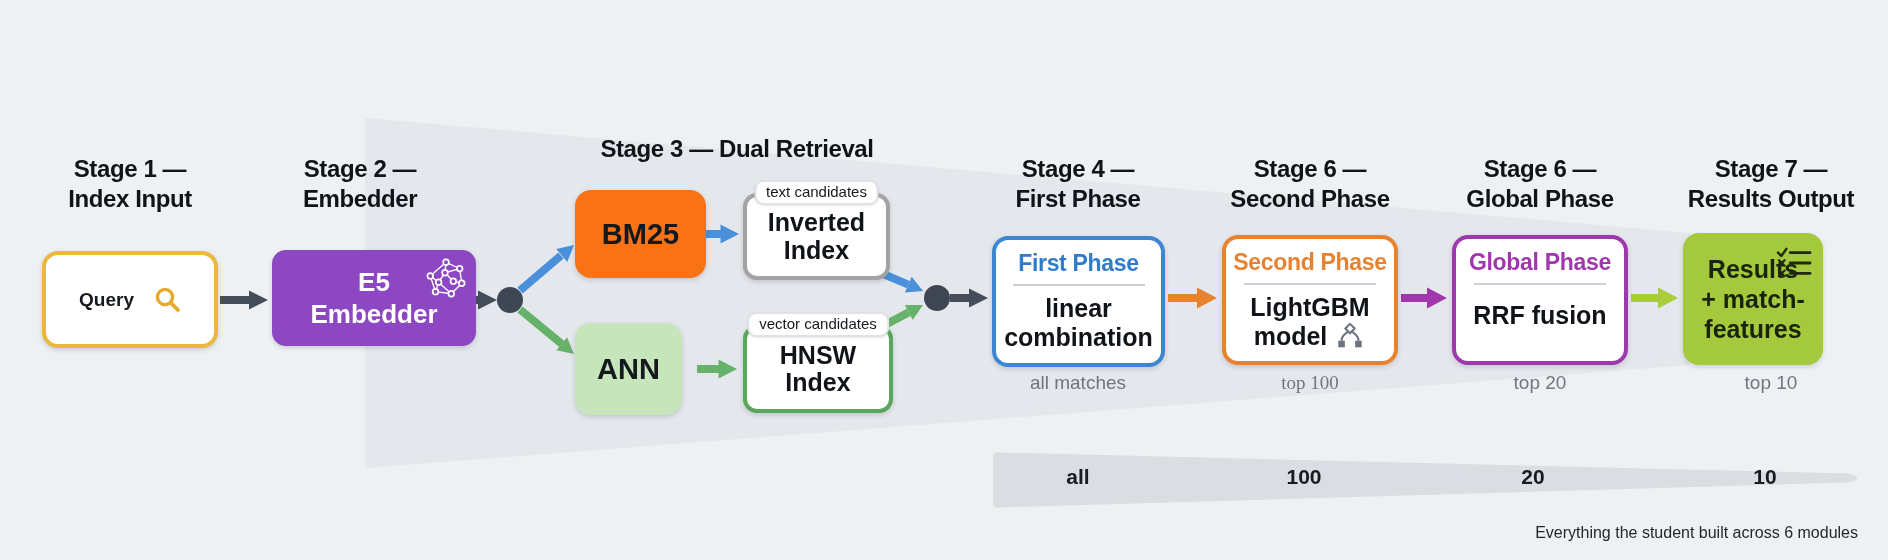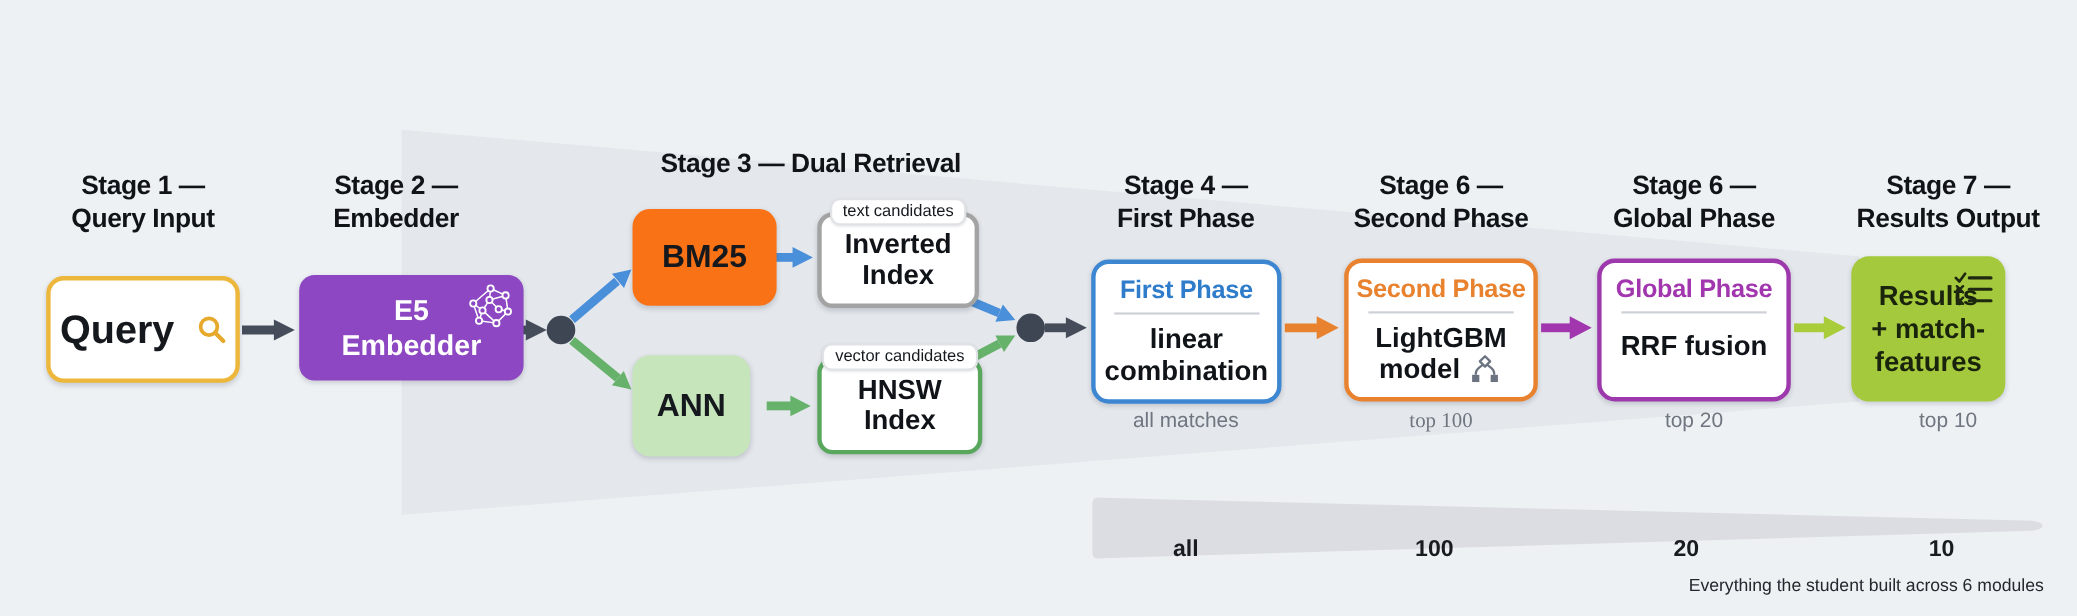--- a/index.html
+++ b/index.html
@@ -16,21 +16,21 @@
   }
   .hdr {
     width:240px; top:154px; text-align:center; font-size:24px; font-weight:700;
     color:#101318; line-height:1.27; letter-spacing:-0.4px; z-index:3; white-space:pre-line;
   }
   .hdr3 { width:360px; top:135px; text-align:center; font-size:24px; font-weight:700;
     color:#101318; letter-spacing:-0.4px; z-index:3; }
   .box { display:flex; align-items:center; justify-content:center; z-index:2;
     border-radius:16px; box-shadow:0 2px 5px rgba(40,50,70,0.18); }
   .query-box { left:42px; top:251px; width:176px; height:97px; background:#fff;
-    border:4px solid #ecb73a; gap:20px; font-size:36px; font-weight:700; color:#15181d; }
+    border:4px solid #ecb73a; gap:20px; font-size:19px; font-weight:700; color:#15181d; }
   .embedder-box { left:272px; top:250px; width:204px; height:96px; background:#8d47c2;
     border-radius:14px; flex-direction:column; color:#fff; font-size:26px; font-weight:700;
     line-height:1.25; }
   .embedder-icon { position:absolute; top:7px; right:9px; }
   .bm25-box { left:575px; top:190px; width:131px; height:88px; background:#f97316;
     font-size:29px; font-weight:700; color:#15181d; }
   .ann-box { left:575px; top:323px; width:107px; height:92px; background:#c7e5bb;
     font-size:29px; font-weight:700; color:#15181d; }
   .idx-box { background:#fff; border-radius:14px; flex-direction:column;
     font-size:25px; font-weight:700; color:#101318; line-height:1.1; text-align:center; }
@@ -51,21 +51,21 @@
   .phase-body { font-size:25px; font-weight:700; color:#101318; line-height:1.14;
     text-align:center; }
   .body-row { display:flex; align-items:center; justify-content:center; gap:7px; }
   .results-box { left:1683px; top:233px; width:140px; height:132px; background:#a5c93d;
     flex-direction:column; font-size:25px; font-weight:700; color:#1a240c;
     line-height:1.2; text-align:center; }
   .results-icon { position:absolute; top:14px; right:11px; }
   .sub { width:176px; top:372px; text-align:center; font-size:19px; color:#6f7680;
     z-index:3; }
   .funnel-label { width:110px; top:465px; text-align:center; font-size:21px;
-    font-weight:600; color:#181b20; z-index:3;margin-top:22px; }
+    font-weight:600; color:#181b20; z-index:3; }
   .caption { right:30px; top:524px; width:600px; text-align:right; font-size:16px;
     color:#23272e; z-index:3; }
 </style>
 </head>
 <body>
 
 <div class="canvas">
 
   <svg class="layer" width="1888" height="560" viewBox="0 0 1888 560">
 
@@ -122,21 +122,21 @@
       <line x1="1401" y1="298" x2="1429" y2="298" stroke-width="8"></line>
       <polygon points="1447,298 1427,287.5 1427,308.5" stroke="none"></polygon>
     </g>
     <g stroke="#a9cc3b" fill="#a9cc3b">
       <line x1="1631" y1="298" x2="1660" y2="298" stroke-width="8"></line>
       <polygon points="1678,298 1658,287.5 1658,308.5" stroke="none"></polygon>
     </g>
   </svg>
 
 
-  <div class="abs hdr" style="left:10px;"><span>Stage 1 —</span><br><span>Query Input</span></div>
+  <div class="abs hdr" style="left:10px;"><span>Stage 1 —</span><br><span>Index Input</span></div>
   <div class="abs hdr" style="left:240px;"><span>Stage 2 —</span><br><span>Embedder</span></div>
   <div class="abs hdr3" style="left:557px;">Stage 3 — Dual Retrieval</div>
   <div class="abs hdr" style="left:958px;"><span>Stage 4 —</span><br><span>First Phase</span></div>
   <div class="abs hdr" style="left:1190px;"><span>Stage 6 —</span><br><span>Second Phase</span></div>
   <div class="abs hdr" style="left:1420px;"><span>Stage 6 —</span><br><span>Global Phase</span></div>
   <div class="abs hdr" style="left:1651px;"><span>Stage 7 —</span><br><span>Results Output</span></div>
 
   <div class="abs box query-box">
     <span>Query</span>
     <svg width="27" height="27" viewBox="0 0 27 27">

